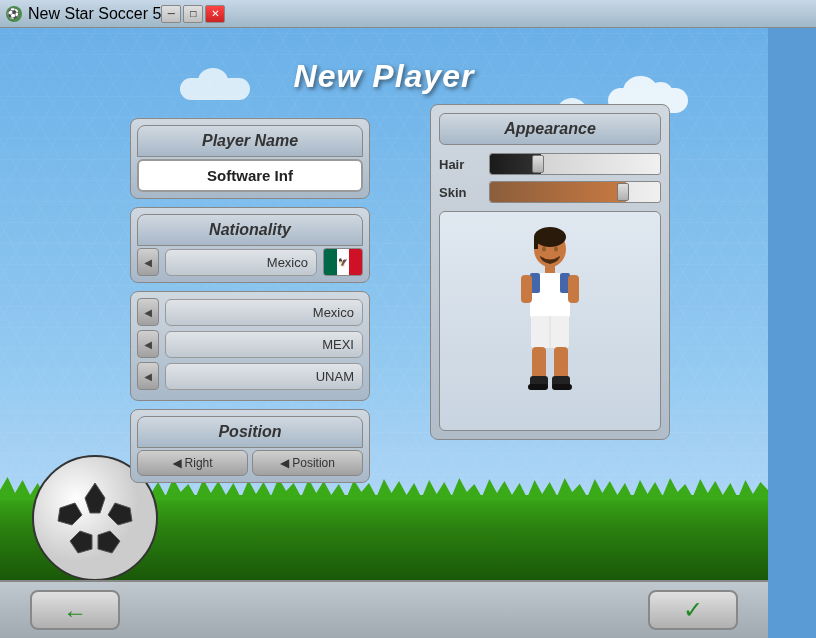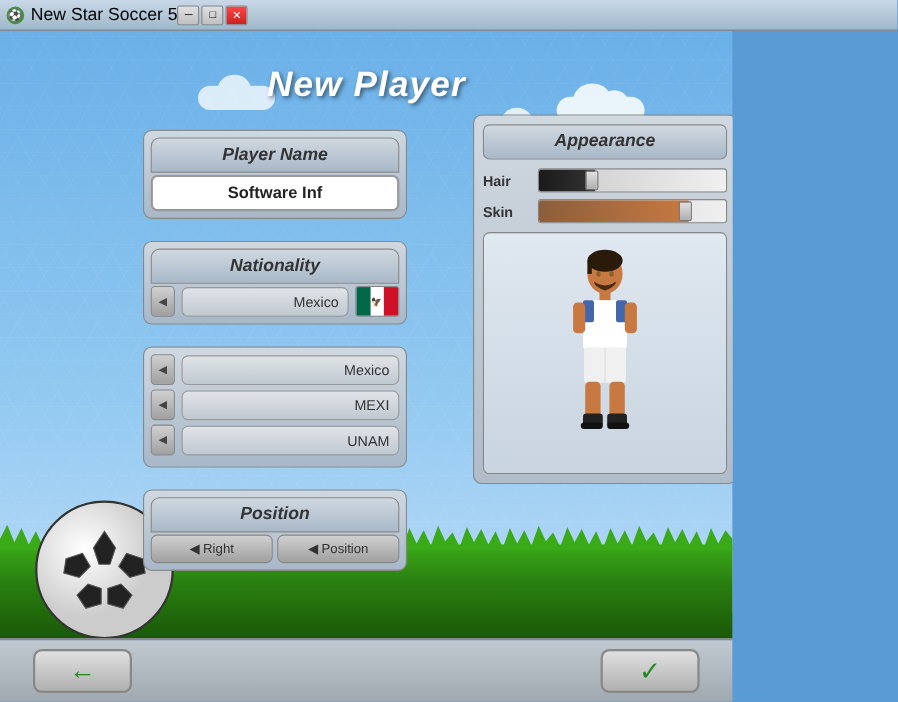--- a/index.html
+++ b/index.html
@@ -42,21 +42,21 @@
       border-radius: 2px;
       display: flex; align-items: center; justify-content: center;
       font-size: 10px;
       cursor: pointer;
       background: linear-gradient(to bottom, #e0e0e0, #c0c0c0);
     }
     .tb-btn.close { background: linear-gradient(to bottom, #f44, #c22); color: white; }
 
     
     #game-area {
-      width: 666px;
+      width: 768px;
       height: 610px;
       position: relative;
       overflow: hidden;
     }
 
     
     #sky {
       position: absolute;
       top: 0; left: 0; right: 0;
       height: 530px;
@@ -117,21 +117,21 @@
       color: #333;
       font-style: italic;
       margin-bottom: 2px;
     }
 
     .panel-block {
       background: linear-gradient(to bottom, #d0d8e0, #a8b8c8);
       border: 1px solid #888;
       border-radius: 8px;
       padding: 6px;
-      margin-bottom: 20px;
+      margin-bottom: 8px;
     }
 
     .name-input-field {
       background: white;
       border: 2px solid #999;
       border-radius: 6px;
       padding: 6px 10px;
       font-size: 15px;
       font-weight: bold;
       color: #222;

